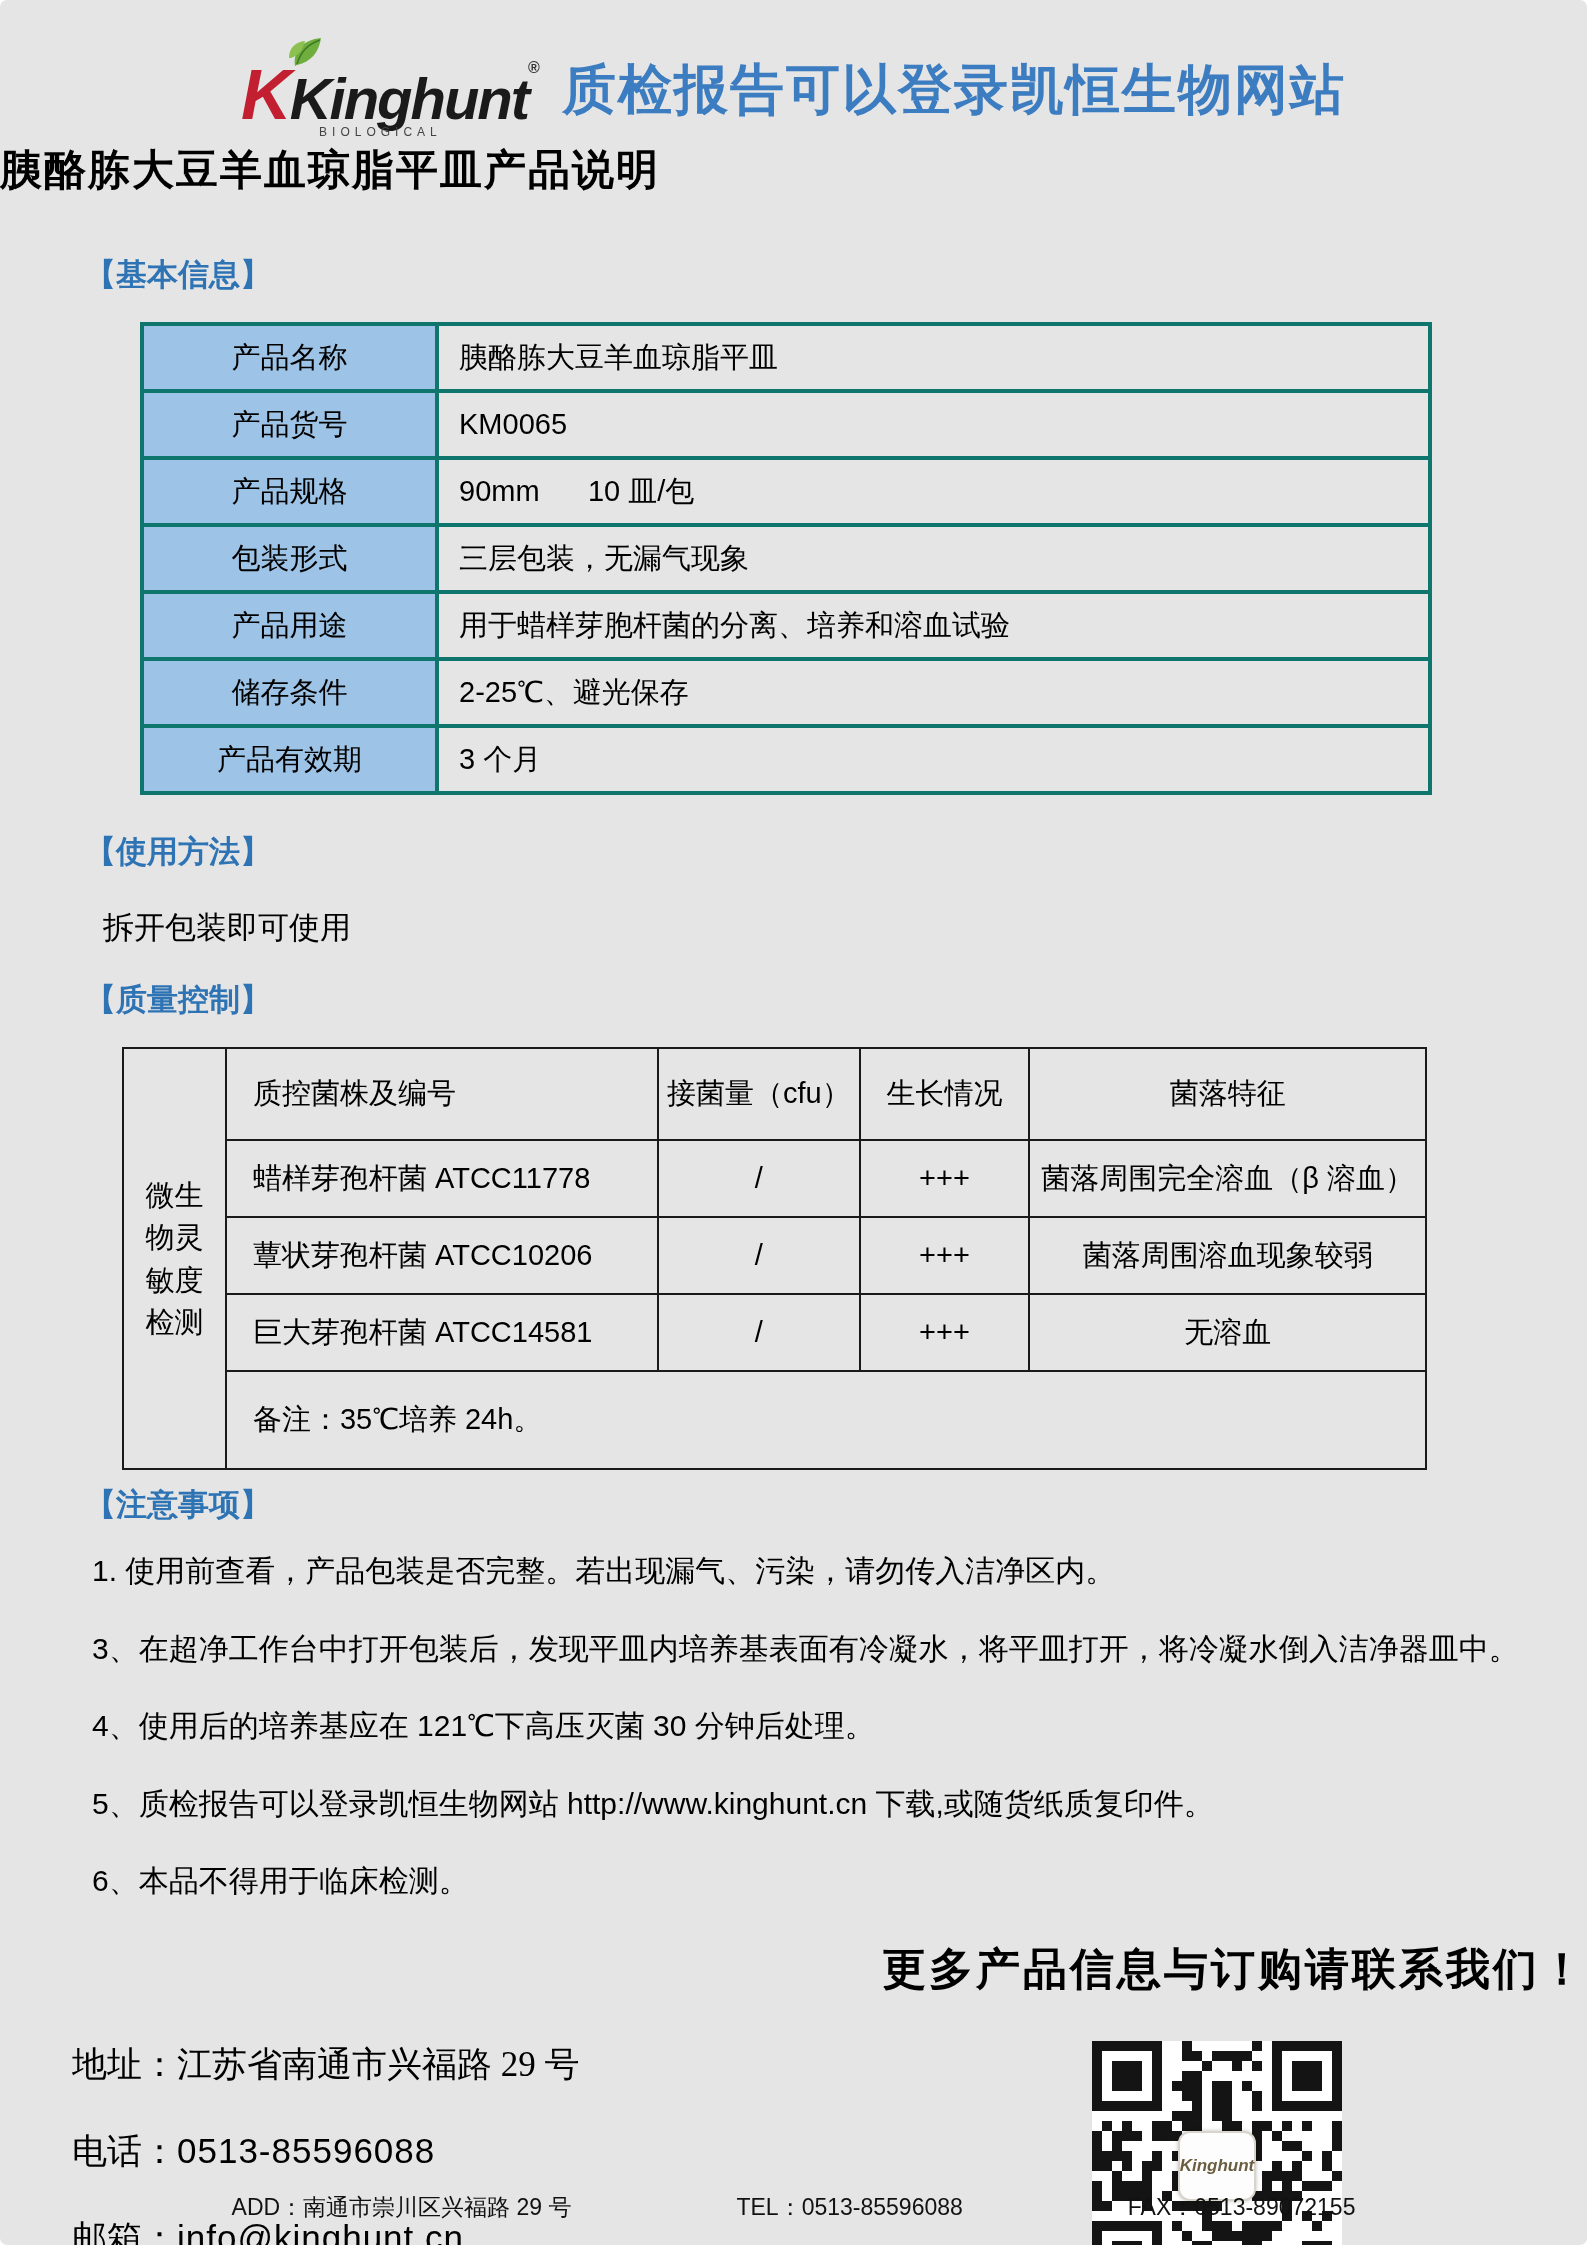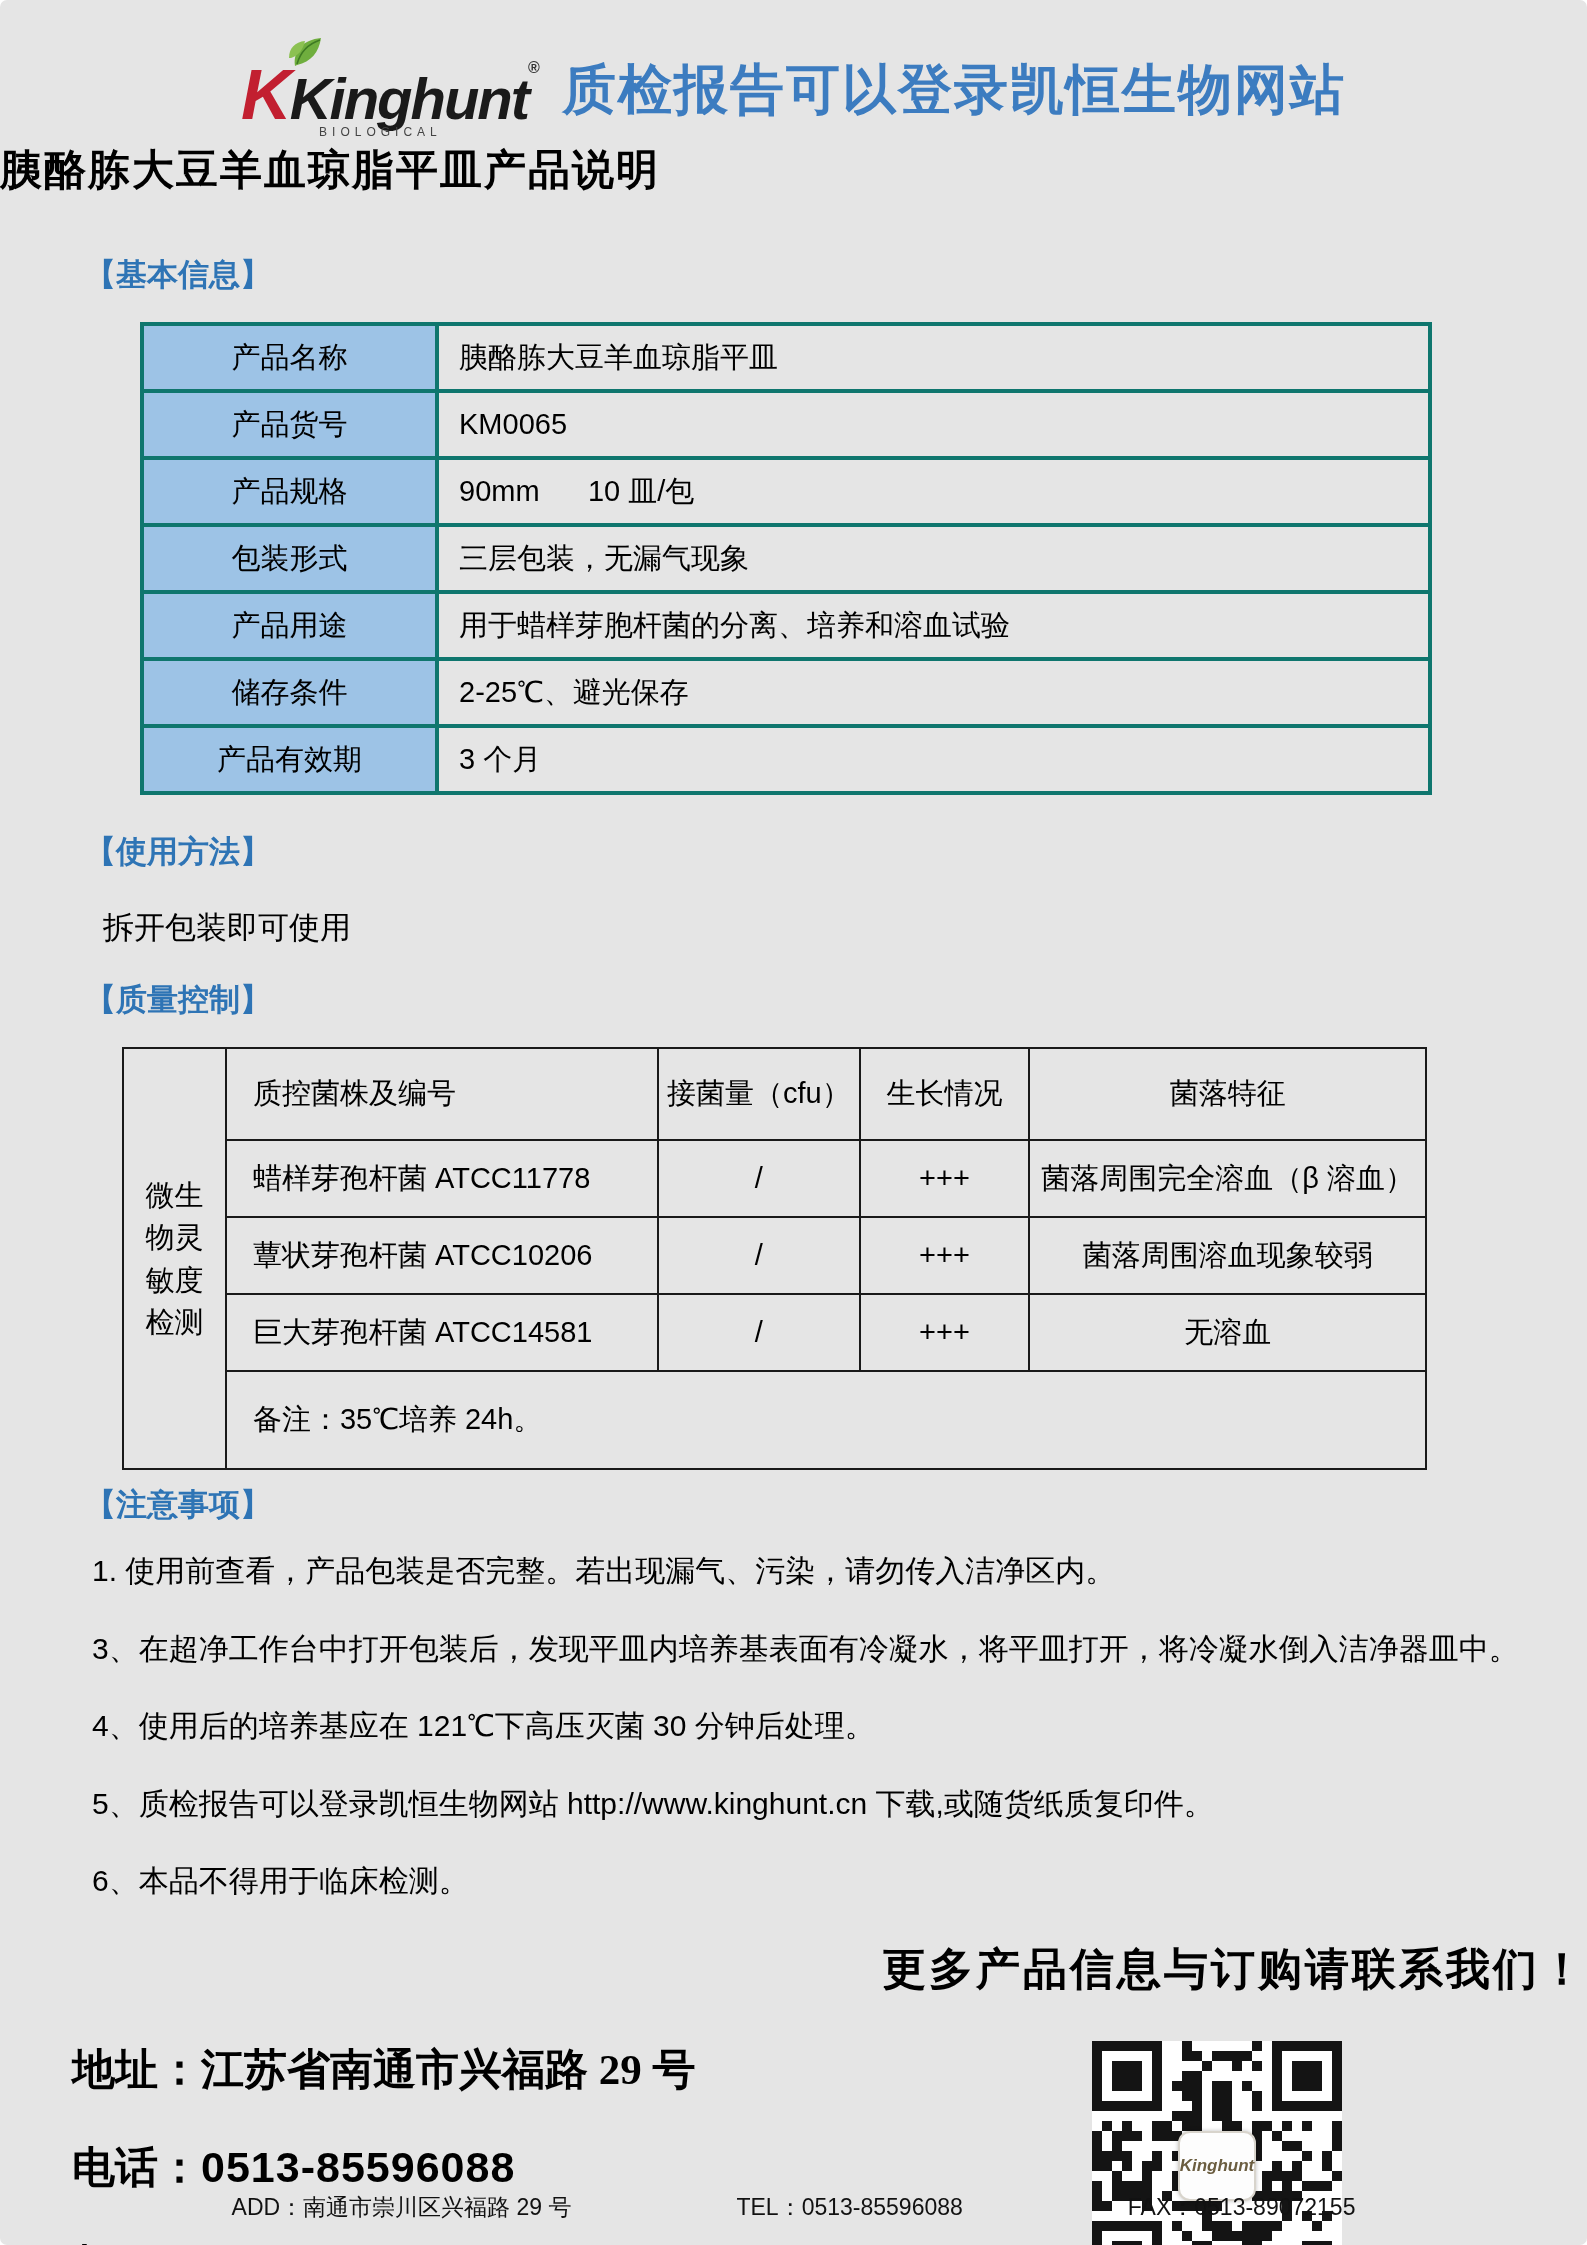--- a/index.html
+++ b/index.html
@@ -81,21 +81,21 @@
   .notes { margin:26px 60px 0 92px; }
   .note-item { font-size:30px; line-height:1.25; margin-bottom:40px; font-family:"Liberation Sans", sans-serif; }
   
   .contact-headline {
     text-align:right; font-size:44px; font-weight:bold;
     font-family:"Liberation Serif", serif; letter-spacing:3px;
     margin-top:18px;
   }
   .contact-wrap { display:flex; justify-content:space-between; margin:42px 0 0 0; }
   .contact-left { padding-left:72px; display:flex; flex-direction:column; gap:40px; }
-  .contact-line { font-size:43px; font-weight:bold; }
+  .contact-line { font-size:35px; font-weight:normal; }
   .contact-line .c-lbl { font-family:"Liberation Serif", serif; }
   .contact-line .c-val { font-family:"Liberation Sans", sans-serif; letter-spacing:1px; }
   .u { text-decoration:underline; text-underline-offset:8px; }
   .qr-col { width:340px; margin-right:200px; display:flex; flex-direction:column; align-items:center; }
   .qr-box { position:relative; width:250px; height:250px; background:#fff; }
   .qr-box svg { display:block; }
   .qr-logo {
     position:absolute; left:50%; top:50%; transform:translate(-50%,-50%);
     width:78px; height:70px; background:#fdfdfd;
     border:2px solid #d8d4cc; border-radius:12px;

